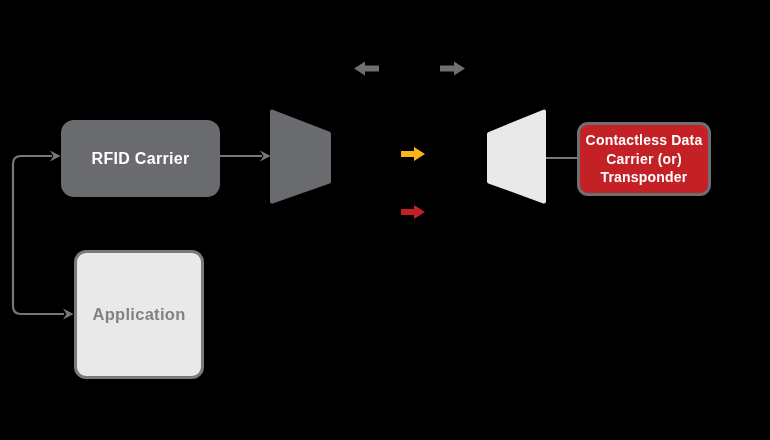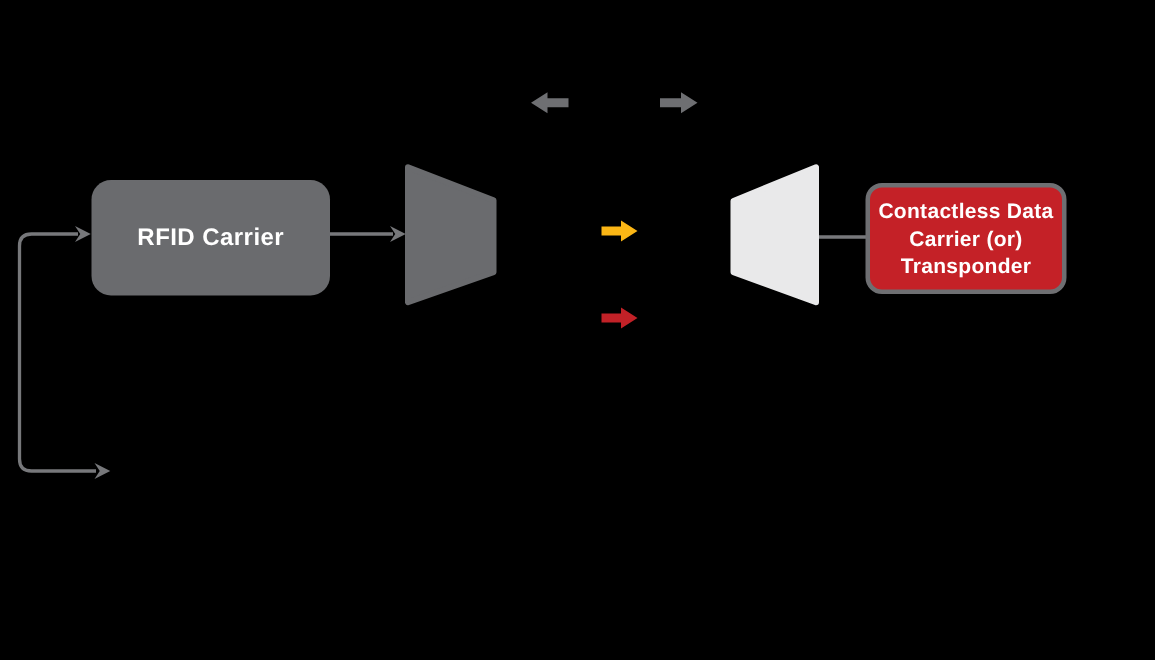--- a/index.html
+++ b/index.html
@@ -83,20 +83,23 @@
     <path class="fill-arrow-gray" d="M379,65.5 L365,65.5 L365,61.5 L354,68.5 L365,75.5 L365,71.5 L379,71.5 Z"></path>
     <path class="fill-arrow-gray" d="M440,65.5 L454,65.5 L454,61.5 L465,68.5 L454,75.5 L454,71.5 L440,71.5 Z"></path>
     <path class="fill-arrow-yellow" d="M401,151 L414,151 L414,147 L425,154 L414,161 L414,157 L401,157 Z"></path>
     <path class="fill-arrow-red" d="M401,209 L414,209 L414,205 L425,212 L414,219 L414,215 L401,215 Z"></path>
   </svg>
 
   <div class="box rfid-box">
     <span>RFID Carrier</span>
   </div>
 
+  <div class="box app-box">
+    <span>Application</span>
+  </div>
 
   <div class="box transponder-box">
     <span class="pre-line">Contactless Data
 Carrier (or)
 Transponder</span>
   </div>
 
 </div>
 
 </body></html>

